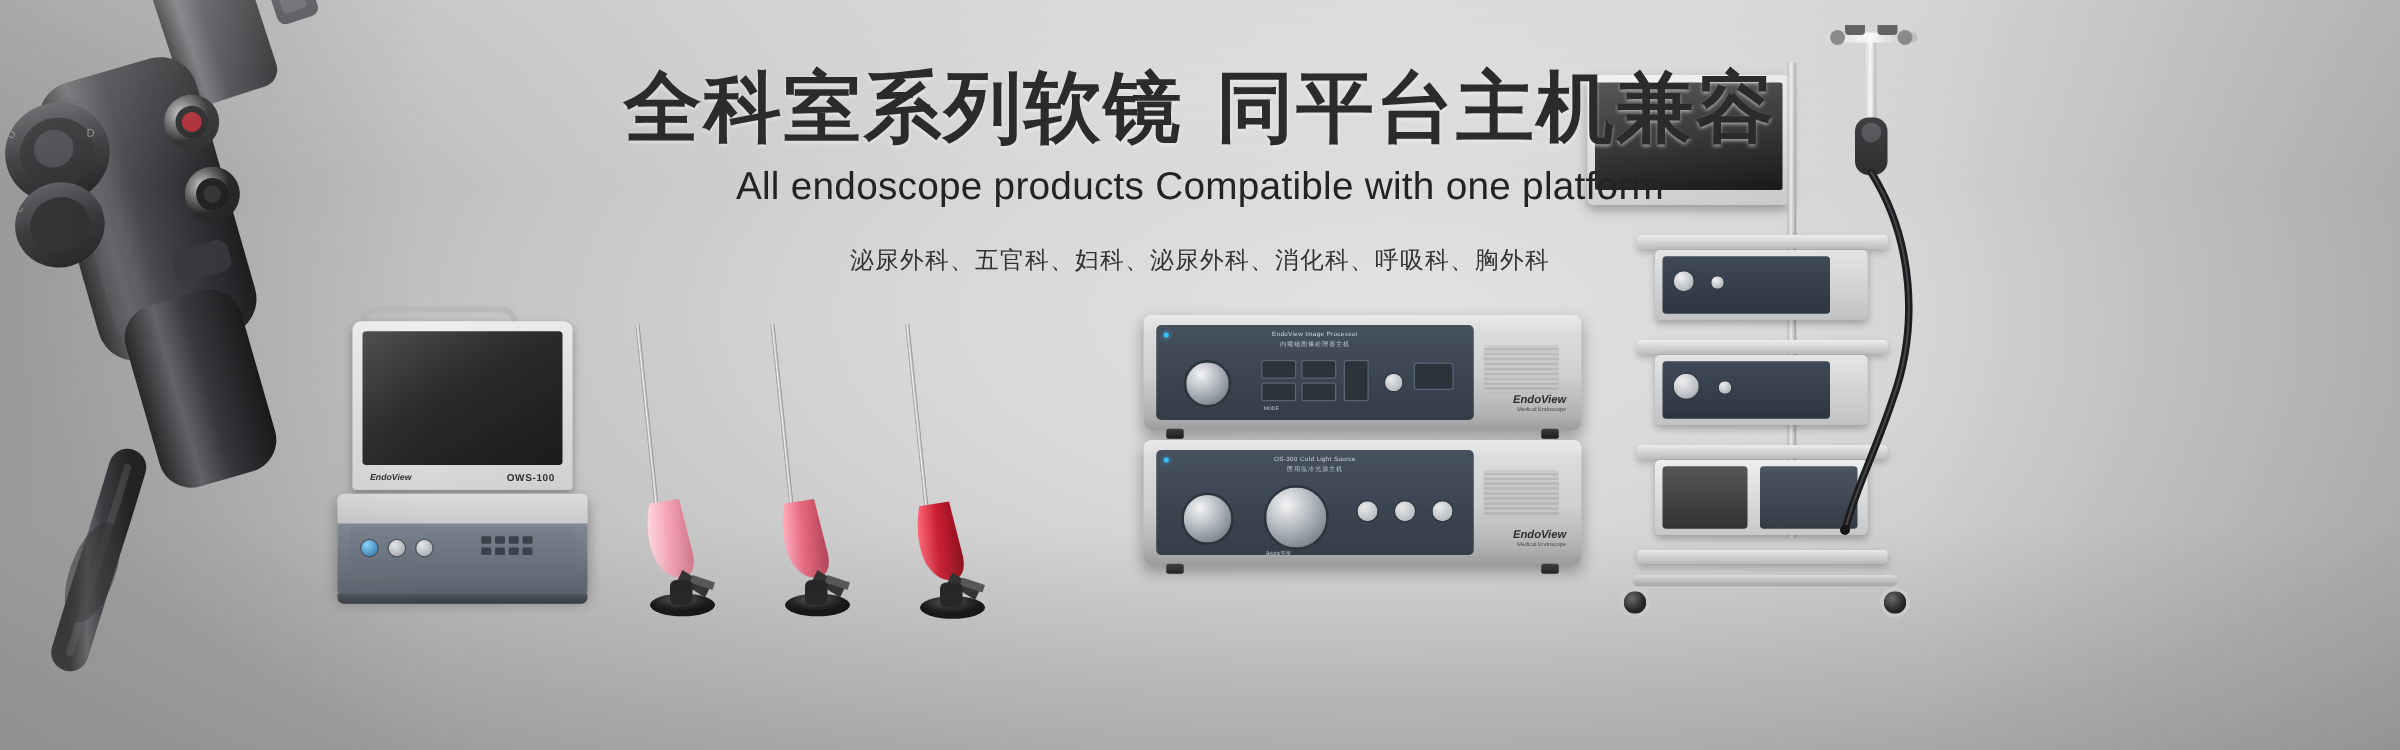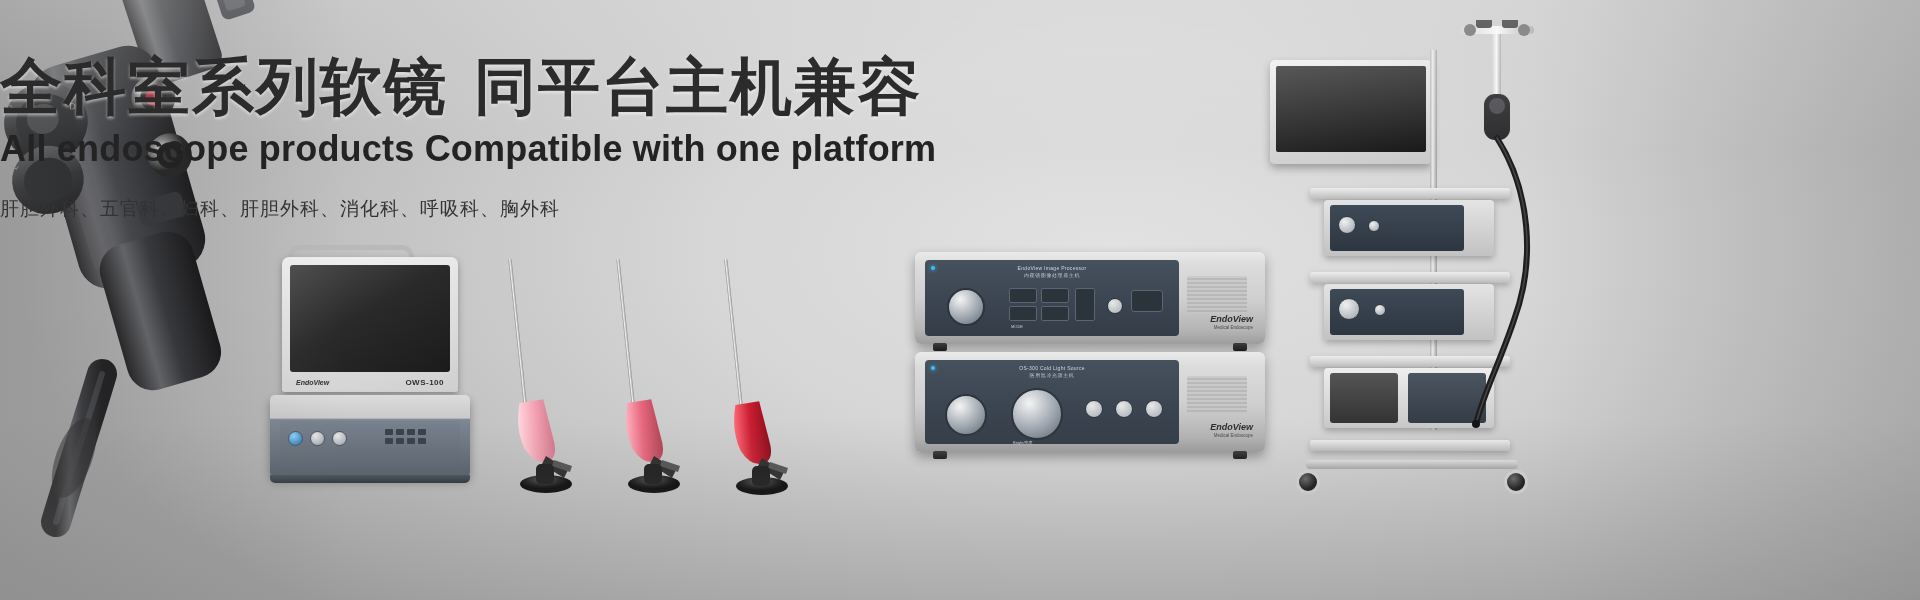--- a/index.html
+++ b/index.html
@@ -15,33 +15,33 @@
       linear-gradient(160deg,#d9d9d9 0%,#cfcfcf 40%,#bdbdbd 100%);
   }
   .vignette{
     position:absolute;inset:0;pointer-events:none;
     background:
       linear-gradient(to right, rgba(120,120,120,.30) 0%, rgba(255,255,255,0) 18%, rgba(255,255,255,0) 80%, rgba(130,130,130,.28) 100%),
       linear-gradient(to bottom, rgba(255,255,255,.25) 0%, rgba(255,255,255,0) 25%, rgba(255,255,255,0) 70%, rgba(120,120,120,.30) 100%);
   }
   
   .textblock{
-    position:absolute;left:0;top:50px;width:1920px;text-align:left;
+    position:absolute;left:0;top:50px;width:1920px;text-align:center;
     z-index:40;
   }
   .headline{
     font-size:62px;line-height:74px;font-weight:700;color:#2b2b2b;
     letter-spacing:2px;
     text-shadow:0 2px 3px rgba(255,255,255,.55), 0 1px 0 rgba(0,0,0,.08);
     white-space:nowrap;
   }
   .headline .gap{display:inline-block;width:26px;}
   .subhead{
     margin-top:6px;
-    font-size:36px;line-height:38px;font-weight:700;color:#232323;
+    font-size:31px;line-height:38px;font-weight:400;color:#232323;
     letter-spacing:.2px;white-space:nowrap;
   }
   .deptline-cn{
     margin-top:28px;
     font-size:19px;line-height:26px;font-weight:400;color:#333;
     letter-spacing:1px;white-space:nowrap;
   }
   .deptline-en{
     margin-top:2px;
     font-size:18px;line-height:26px;font-weight:400;color:#3a3a3a;
@@ -436,16 +436,16 @@
     </svg>
   </div>
 
   <div class="vignette"></div>
 
   <div class="textblock">
     <div class="headline">
       <span>全科室系列软镜</span><span class="gap"></span><span>同平台主机兼容</span>
     </div>
     <div class="subhead">All endoscope products Compatible with one platform</div>
-    <div class="deptline-cn">肝胆外科、五官科、妇科、肝胆外科、消化科、呼吸科、胸外科</div>
+    <div class="deptline-cn">泌尿外科、五官科、妇科、泌尿外科、消化科、呼吸科、胸外科</div>
   </div>
 
 </div>
 
 </body></html>

